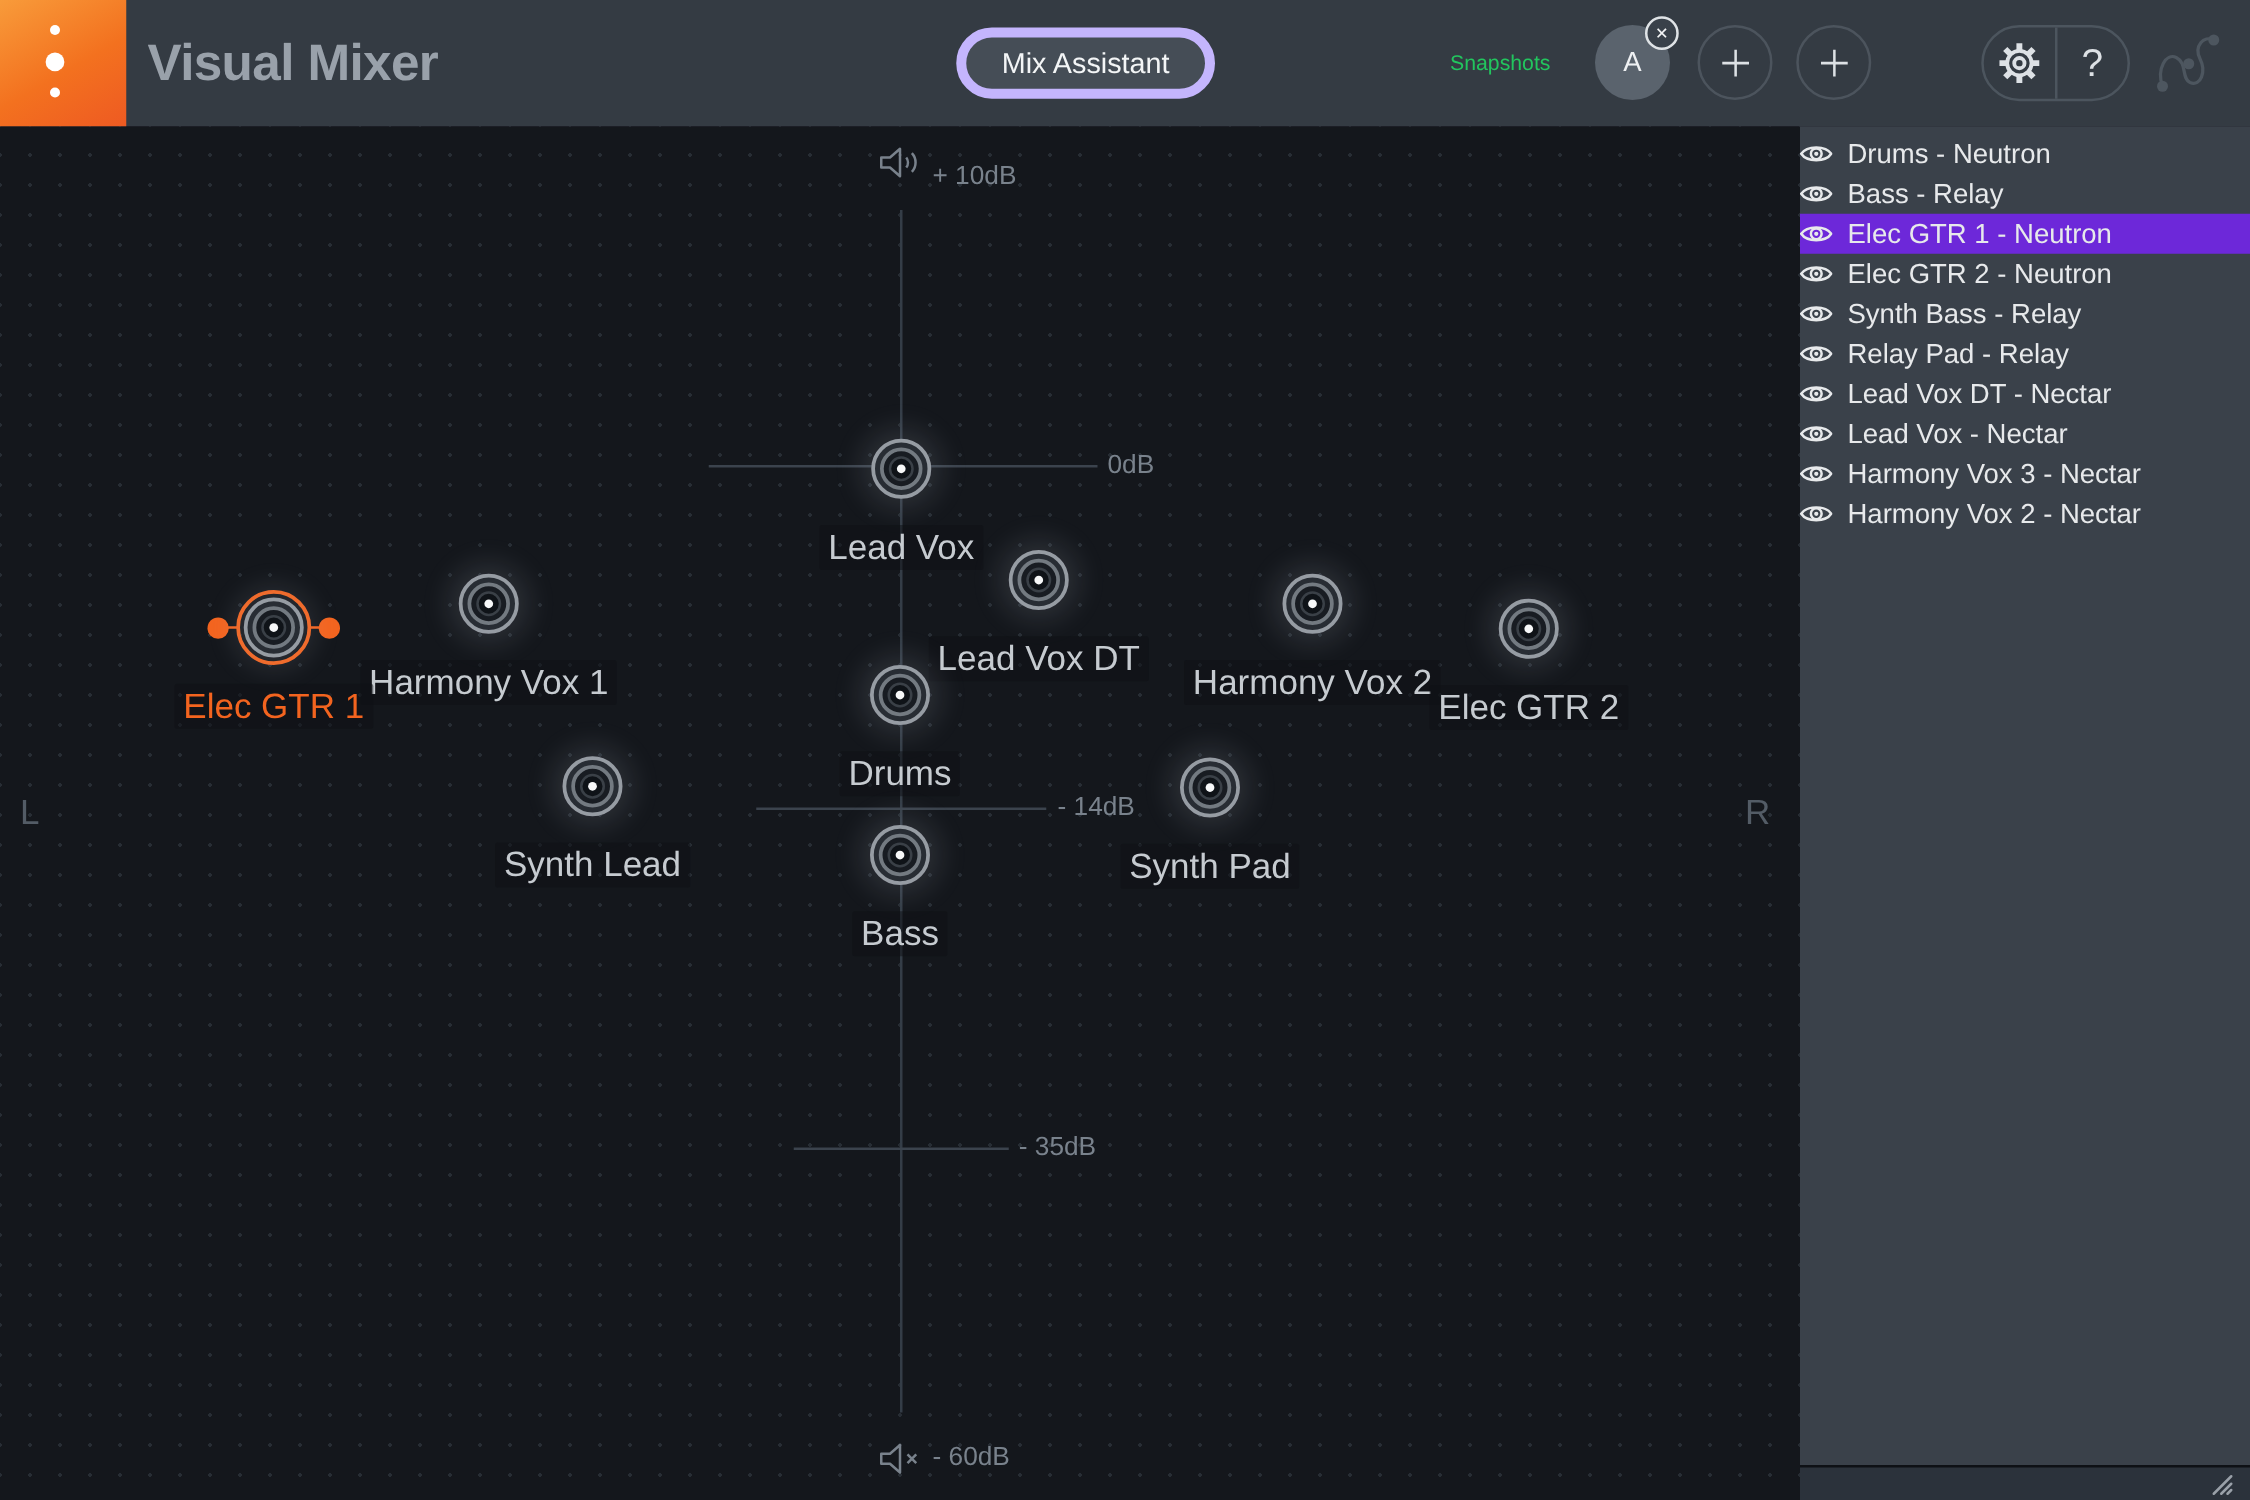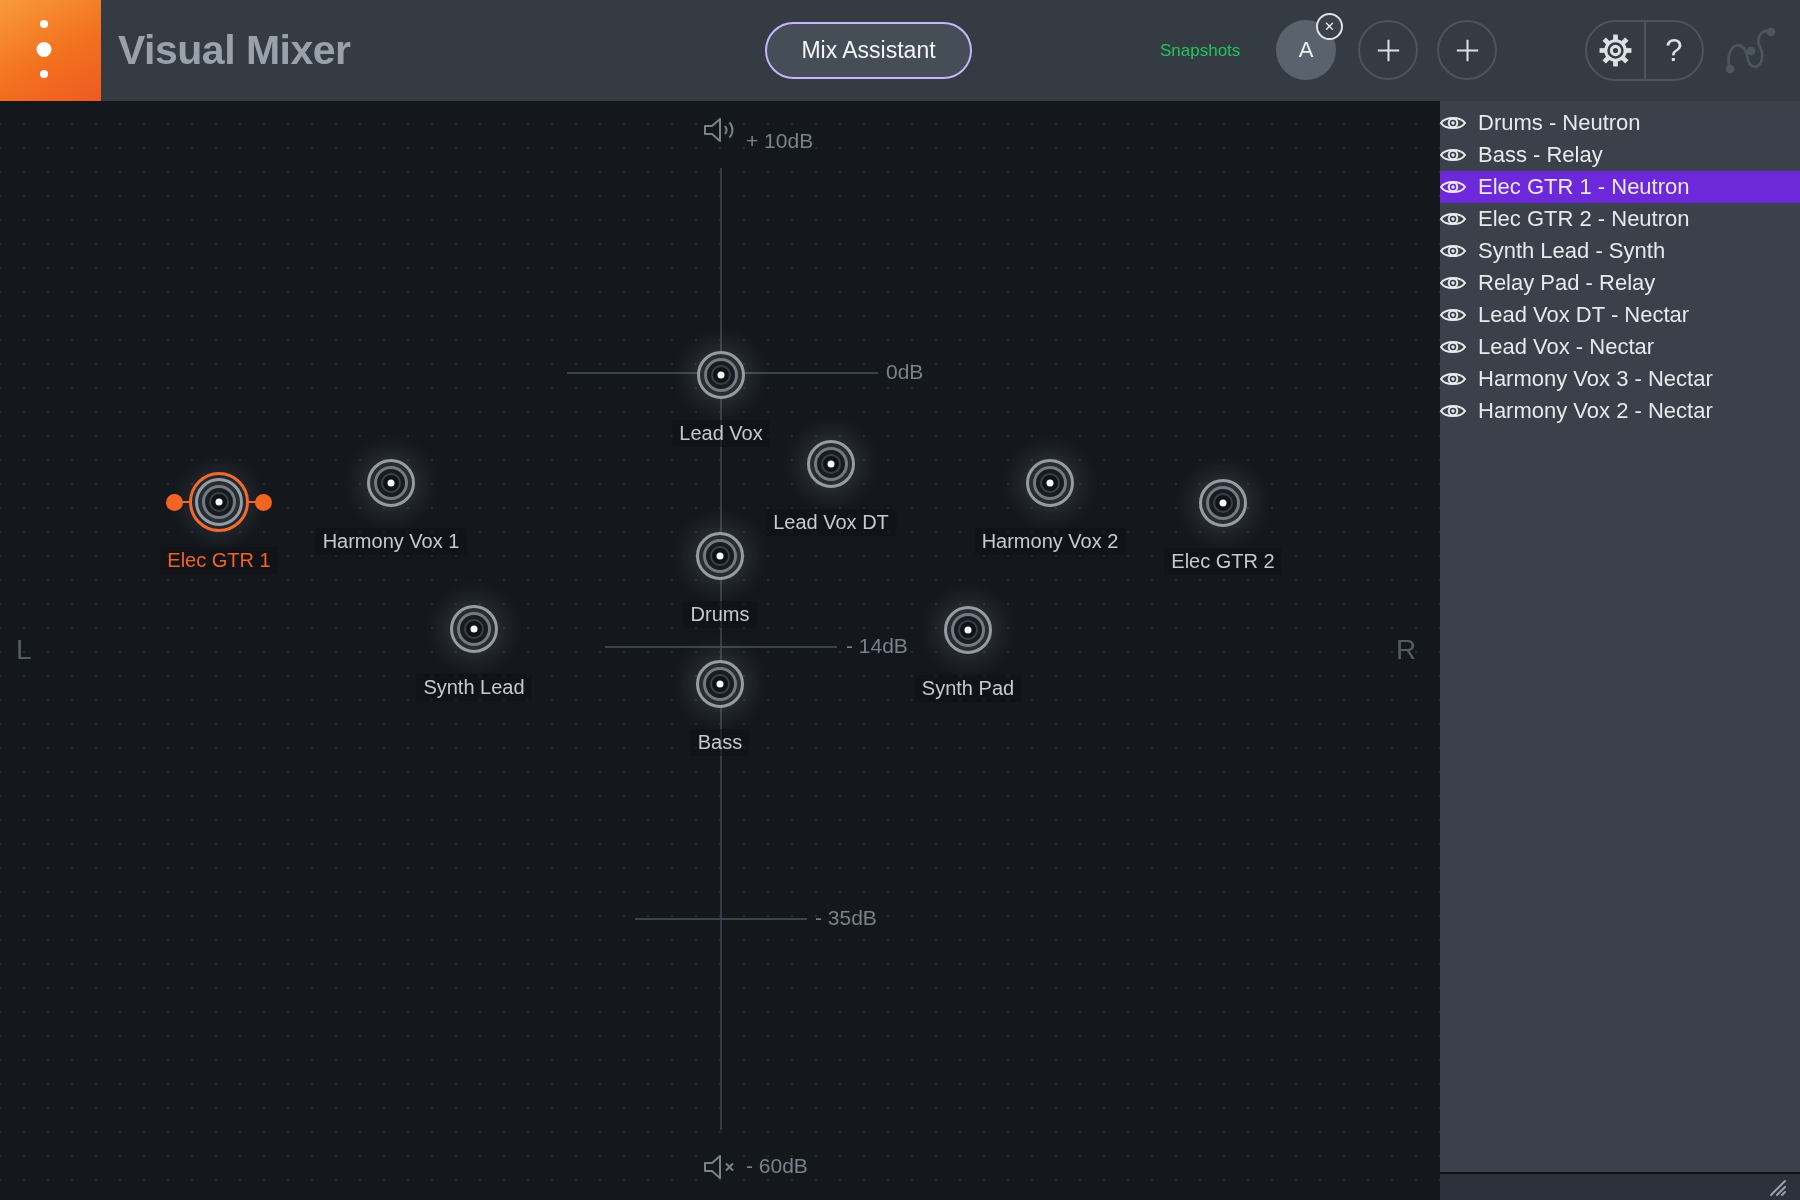--- a/index.html
+++ b/index.html
@@ -14,21 +14,21 @@
   .topbar { position:absolute; left:0; top:0; width:1800px; height:101px; background:#343b43; z-index:30; }
   .logo { position:absolute; left:0; top:0; width:101px; height:101px;
           background:linear-gradient(150deg,#f89b3a 0%,#f3711f 55%,#ee5a22 100%); }
   .logo i { position:absolute; left:44px; border-radius:50%; background:#ffffff; transform:translateX(-50%); display:block; }
   .logo .d1 { width:8px;  height:8px;  top:20px; }
   .logo .d2 { width:15px; height:15px; top:42px; }
   .logo .d3 { width:8px;  height:8px;  top:70px; }
   .app-title { position:absolute; left:118px; top:0; height:101px; line-height:101px;
                font-size:41px; font-weight:700; letter-spacing:-0.5px; color:#99a1aa; }
   .mix-btn { position:absolute; left:765px; top:22px; width:207px; height:57px;
-             border:2px solid #c4b5fd; border-radius:29px; background:#454d56;
+             border:8px solid #c4b5fd; border-radius:29px; background:#454d56;
              color:#f3f5f6; font-size:23px; display:flex; align-items:center; justify-content:center; }
   .snapshots-label { position:absolute; left:1160px; top:0; height:101px; line-height:101px;
                      font-size:17px; color:#22c55e; }
   .snap-a { position:absolute; left:1276px; top:20px; width:60px; height:60px; border-radius:50%;
             background:#5a636d; color:#eef0f2; font-size:22px;
             display:flex; align-items:center; justify-content:center; }
   .snap-badge { position:absolute; right:-7px; top:-7px; width:27px; height:27px; border-radius:50%;
                 background:#39414a; border:2px solid #dfe3e6; color:#f2f4f5; font-size:13px;
                 display:flex; align-items:center; justify-content:center; }
   .round-btn { position:absolute; top:20px; width:60px; height:60px; border-radius:50%;
@@ -56,21 +56,21 @@
   .n-outer { position:absolute; left:-24px; top:-24px; width:48px; height:48px; border-radius:50%;
              border:3px solid #969ca3; background:#282d34;
              box-shadow:0 0 22px 9px rgba(200,212,224,0.13); }
   .n-mid  { position:absolute; left:4px; top:4px; width:34px; height:34px; border-radius:50%;
             border:3px solid #737a81; background:#181c22; }
   .n-core { position:absolute; left:4px; top:4px; width:20px; height:20px; border-radius:50%;
             background:#0f1318; border:2px solid #3a4047; }
   .n-dot  { position:absolute; left:50%; top:50%; width:7px; height:7px; border-radius:50%;
             background:#f7f8f9; transform:translate(-50%,-50%); }
   .nlabel { position:absolute; top:45px; left:0; transform:translateX(-50%); white-space:nowrap;
-            font-size:20px; color:#c6cbd0; background:rgba(13,16,20,0.5); padding:2px 7px; border-radius:2px; }
+            font-size:28px; color:#c6cbd0; background:rgba(13,16,20,0.5); padding:2px 7px; border-radius:2px; }
   .sel-ring, .handle, .hline { display:none; }
   .node.selected .sel-ring { display:block; position:absolute; left:-30px; top:-30px; width:60px; height:60px;
             border-radius:50%; border:3px solid #f3641f; }
   .node.selected .handle { display:block; position:absolute; top:-8px; width:17px; height:17px;
             border-radius:50%; background:#f3641f; }
   .node.selected .handle.hl { left:-53px; } .node.selected .handle.hr { left:36px; }
   .node.selected .hline { display:block; position:absolute; top:-1px; height:2px; width:12px; background:#f3641f; }
   .node.selected .hline.hl { left:-41px; } .node.selected .hline.hr { left:29px; }
   .node.selected .nlabel { color:#f3641f; }
 
@@ -337,21 +337,21 @@
   <div class="trow">
     <svg class="eye">
         <use href="#sym-eye"></use>
       </svg>
     <span class="tlabel">Elec GTR 2 - Neutron</span>
   </div>
   <div class="trow">
     <svg class="eye">
         <use href="#sym-eye"></use>
       </svg>
-    <span class="tlabel">Synth Lead - Synth</span>
+    <span class="tlabel">Synth Bass - Relay</span>
   </div>
   <div class="trow">
     <svg class="eye">
         <use href="#sym-eye"></use>
       </svg>
     <span class="tlabel">Relay Pad - Relay</span>
   </div>
   <div class="trow">
     <svg class="eye">
         <use href="#sym-eye"></use>

